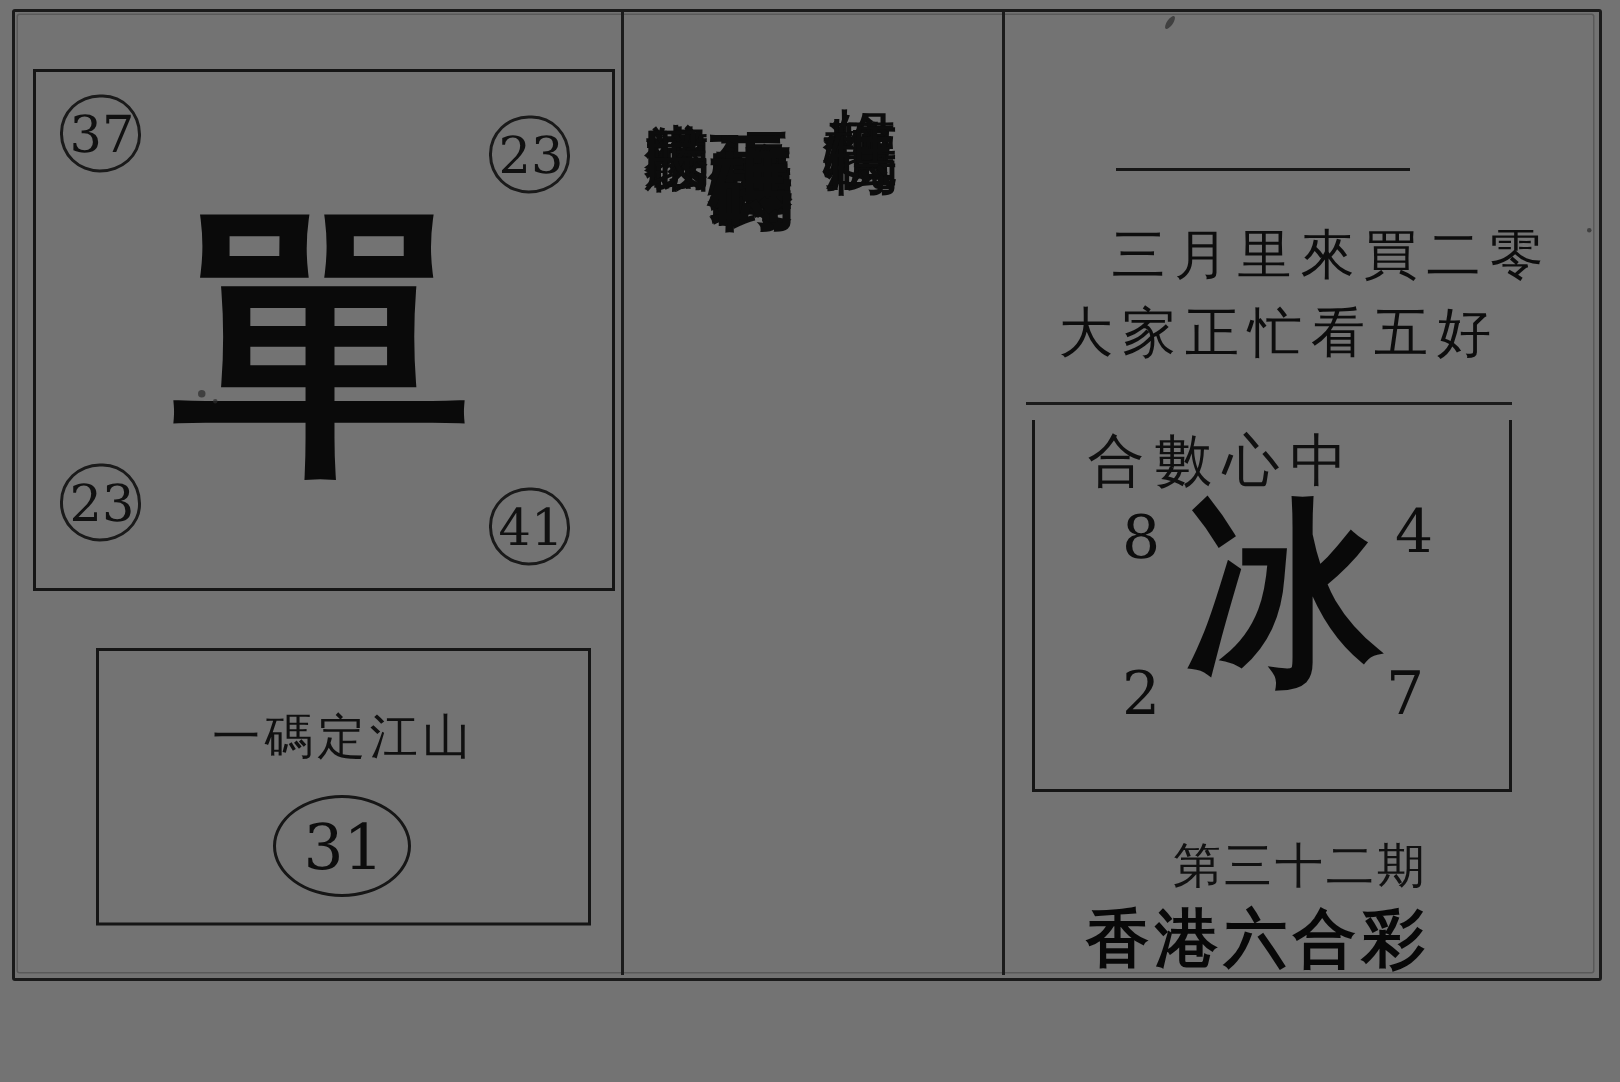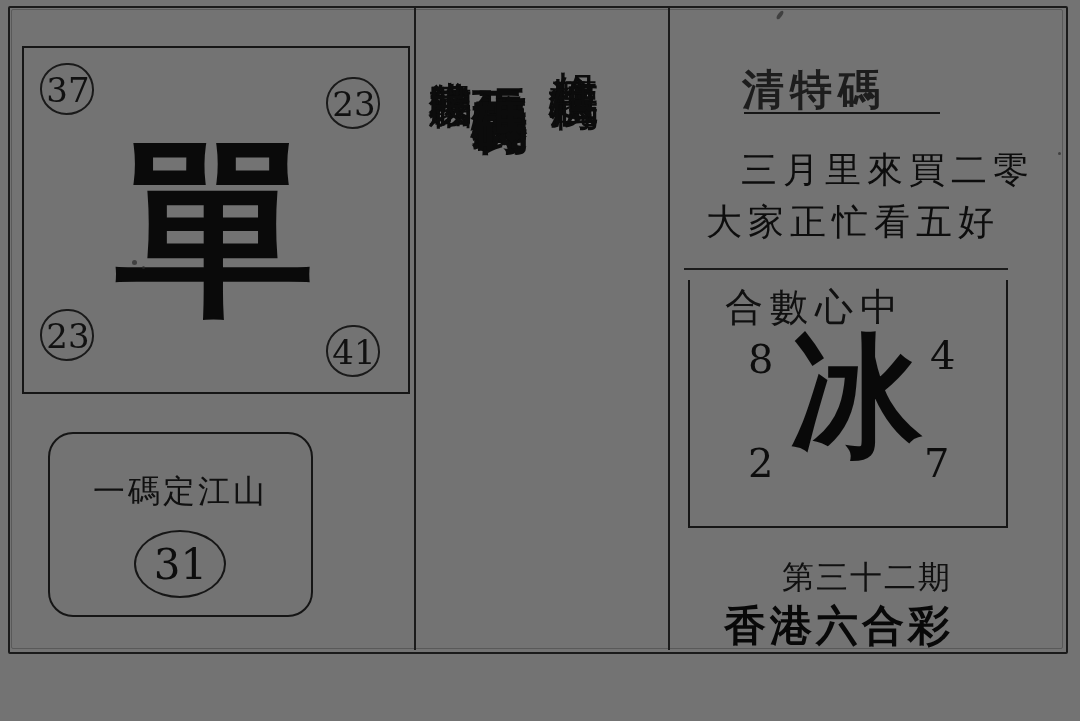--- a/index.html
+++ b/index.html
@@ -97,25 +97,24 @@
     font-size: 190px;
     line-height: 190px;
     font-weight: bold;
     font-family: "DejaVu Sans", "Liberation Sans", sans-serif;
     letter-spacing: 0;
     color: #0a0a0a;
     transform: scaleX(1.05);
   }
 
   #left-slogan-box {
-    left: 48px;
+    left: 64px;
     top: 432px;
-    width: 265px;
+    width: 330px;
     height: 185px;
-    border-radius: 25px;
   }
   .slogan-text {
     position: absolute;
     left: 0;
     top: 36px;
     width: 100%;
     text-align: center;
     font-size: 32px;
     letter-spacing: 3px;
     font-family: "DejaVu Serif", "Liberation Serif", serif;
@@ -311,21 +310,20 @@
 
   <div class="box" id="left-slogan-box">
     <div class="slogan-text">一碼定江山</div>
     <div class="slogan-circle">31</div>
   </div>
 
   <div class="vcol" id="poem-col-1">起壇作法攬特碼</div>
   <div class="vcol" id="poem-col-2">張天師錦囊特碼</div>
   <div class="vcol" id="poem-col-3">求神佛福賜滕民</div>
 
-  <div id="right-title">清特碼</div>
   <div id="right-title-underline"></div>
 
   <div class="couplet-line" id="couplet-1">三月里來買二零</div>
   <div class="couplet-line" id="couplet-2">大家正忙看五好</div>
 
   <div class="hline" id="right-divider"></div>
 
   <div class="box" id="hexin-box"></div>
   <div id="hexin-title">合數心中</div>
   <div class="hexin-digit" id="digit-8">8</div>

